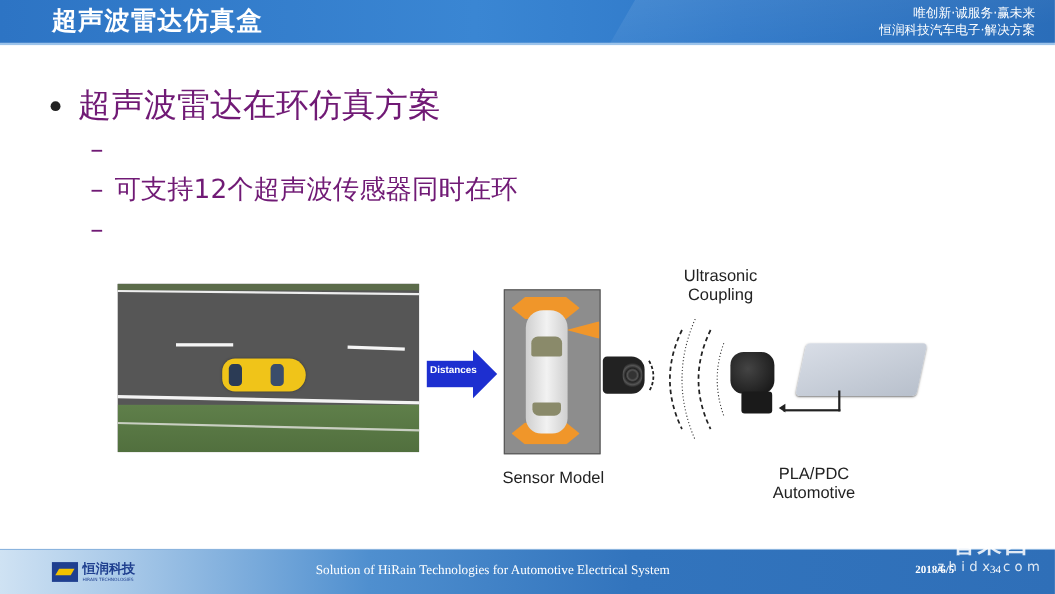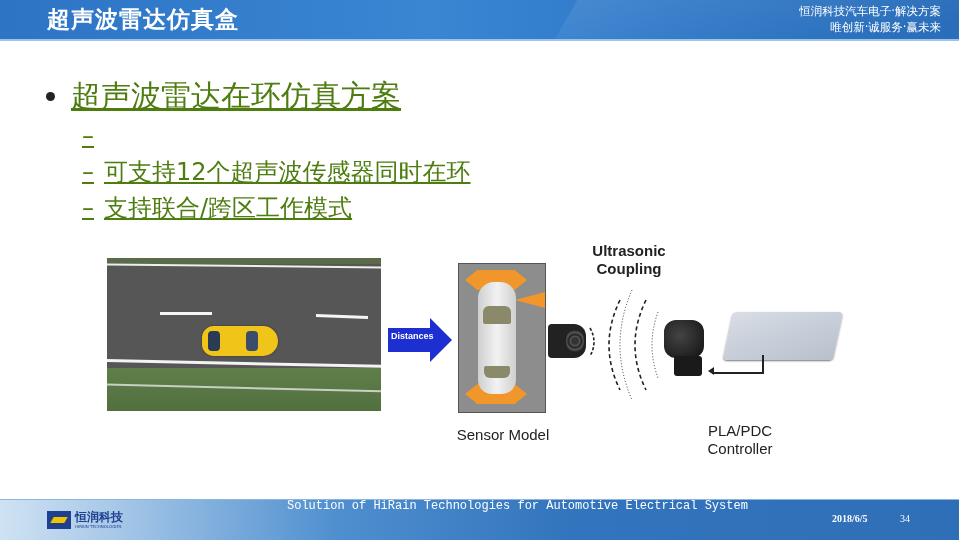--- a/index.html
+++ b/index.html
@@ -4,21 +4,21 @@
 <style>
   html,body{margin:0;padding:0;}
   body{width:959px;height:540px;position:relative;overflow:hidden;background:#fff;font-family:"DejaVu Sans","Liberation Sans",sans-serif;}
   .header{position:absolute;left:0;top:0;width:959px;height:39px;
     background:linear-gradient(90deg,#2d74c4 0%,#3a86d3 45%,#2f78c8 70%,#2a6db9 100%);overflow:hidden;}
   .header::after{content:"";position:absolute;left:560px;top:-10px;width:500px;height:80px;
     background:linear-gradient(170deg,rgba(255,255,255,0.10) 0%,rgba(255,255,255,0) 60%);transform:skewX(-30deg);}
   .header-line{position:absolute;left:0;top:39px;width:959px;height:2px;background:#9cc3ea;}
   .title{position:absolute;left:47px;top:3px;color:#fff;font-size:23px;font-weight:bold;letter-spacing:1px;line-height:32px;}
   .slogan{position:absolute;right:18px;top:3px;color:#fff;font-size:11.5px;line-height:16px;text-align:right;z-index:2;}
-  .bullets{position:absolute;left:42px;top:74px;color:#4d7c0f;text-decoration:underline;}
+  .bullets{position:absolute;left:42px;top:74px;color:#701a75;}
   .b1{font-size:30px;line-height:44px;display:flex;align-items:center;}
   .b1 .dot{width:9px;height:9px;border-radius:50%;background:#222;margin:0 16px 0 4px;}
   .b2{font-size:24px;line-height:36px;margin-left:40px;display:flex;align-items:center;}
   .b2 .dash{margin-right:10px;}
   .road-img{position:absolute;left:107px;top:258px;width:274px;height:153px;overflow:hidden;background:#565656;}
   .road-img .edge-top{position:absolute;left:-10px;top:0;width:300px;height:6px;background:#5b6b4a;}
   .road-img .line-top{position:absolute;left:-10px;top:7px;width:300px;height:2px;background:#eee;transform:rotate(0.6deg);}
   .road-img .lane1{position:absolute;left:53px;top:54px;width:52px;height:3px;background:#f5f5f5;}
   .road-img .lane2{position:absolute;left:209px;top:57px;width:52px;height:3px;background:#f5f5f5;transform:rotate(2deg);}
   .road-img .line-bot{position:absolute;left:-10px;top:104px;width:300px;height:3px;background:#f3f3f3;transform:rotate(1.2deg);}
@@ -49,53 +49,52 @@
   .ecu{position:absolute;left:728px;top:312px;width:110px;height:48px;background:linear-gradient(160deg,#d8dde6,#b8c0cc);transform:skewX(-12deg);border-radius:4px;box-shadow:0 1px 2px #777;}
   .conn{position:absolute;left:712px;top:355px;width:50px;height:17px;border-right:2px solid #222;border-bottom:2px solid #222;}
   .conn::before{content:"";position:absolute;left:-4px;top:12px;border-top:4px solid transparent;border-bottom:4px solid transparent;border-right:6px solid #222;}
   .footer{position:absolute;left:0;top:499px;width:959px;height:41px;background:linear-gradient(90deg,#cfe2f3 0%,#a7c8e8 12%,#4f8fcf 35%,#3274bd 60%,#2f6fb8 100%);border-top:1px solid #8bb4de;}
   .logo{position:absolute;left:47px;top:511px;display:flex;align-items:flex-end;}
   .logo .mark{width:24px;height:18px;background:#1f3f8f;position:relative;clip-path:polygon(0 0,100% 0,100% 100%,0 100%);}
   .logo .mark::after{content:"";position:absolute;left:5px;top:6px;width:14px;height:6px;background:#f2c200;transform:skewX(-30deg);}
   .logo .text{margin-left:4px;}
   .logo .cn{font-size:12px;color:#1f3f8f;font-weight:bold;line-height:13px;}
   .logo .en{font-size:4px;color:#1f3f8f;line-height:5px;}
-  .footer-text{position:absolute;left:287px;top:499px;color:#fff;font-family:Liberation Mono, monospace;font-size:12px;}
+  .footer-text{position:absolute;left:287px;top:511px;color:#fff;font-family:Liberation Serif, serif;font-size:12px;}
   .footer-date{position:absolute;left:832px;top:513px;color:#fff;font-family:"Liberation Serif",serif;font-size:10px;font-weight:bold;}
   .footer-page{position:absolute;left:900px;top:513px;color:#fff;font-family:"Liberation Serif",serif;font-size:10px;font-weight:normal;}
   .wm{position:absolute;left:852px;top:484px;color:rgba(255,255,255,0.85);text-align:center;}
   .wm .big{font-size:22px;font-weight:bold;letter-spacing:2px;line-height:24px;}
   .wm .small{font-size:12px;letter-spacing:4px;line-height:14px;}
 </style>
 </head>
 <body>
 
 <div class="header"></div>
 <div class="header-line"></div>
 <div class="title">超声波雷达仿真盒</div>
 <div class="slogan">
+  <div>唯创新·诚服务·赢未来</div>
   <div>恒润科技汽车电子·解决方案</div>
-  <div>唯创新·诚服务·赢未来</div>
 </div>
 
 <div class="bullets">
   <div class="b1">
     <span class="dot"></span>
     <span>超声波雷达在环仿真方案</span>
   </div>
   <div class="b2">
     <span class="dash">–</span>
   </div>
   <div class="b2">
     <span class="dash">–</span>
     <span>可支持12个超声波传感器同时在环</span>
   </div>
   <div class="b2">
     <span class="dash">–</span>
-    <span>支持联合/跨区工作模式</span>
   </div>
 </div>
 
 <div class="road-img">
   <div class="edge-top"></div>
   <div class="line-top"></div>
   <div class="lane1"></div>
   <div class="lane2"></div>
   <div class="line-bot"></div>
   <div class="grass"></div>
@@ -116,50 +115,51 @@
   <div class="fan fan-top"></div>
   <div class="fan fan-side"></div>
   <div class="fan fan-bot"></div>
   <div class="car-white">
     <div class="w1"></div>
     <div class="w2"></div>
   </div>
 </div>
 <div class="cap-label" style="left:448px;top:426px;width:110px;">Sensor Model</div>
 
-<div class="cap-label" style="left:584px;top:242px;width:90px;font-weight:bold;">
+<div class="cap-label" style="left:610px;top:242px;width:90px;">
   <div>Ultrasonic</div>
   <div>Coupling</div>
 </div>
 <div class="sensor-cyl"></div>
 <svg class="waves" viewBox="0 0 90 110">
   <path d="M2 38 Q10 52 2 66" stroke="#222" stroke-width="1.6" fill="none" stroke-dasharray="3,2"></path>
   <path d="M32 10 Q10 55 32 100" stroke="#222" stroke-width="1.6" fill="none" stroke-dasharray="4,3"></path>
   <path d="M44 0 Q20 55 44 110" stroke="#333" stroke-width="1" fill="none" stroke-dasharray="1,2"></path>
   <path d="M58 10 Q36 55 58 100" stroke="#222" stroke-width="1.6" fill="none" stroke-dasharray="4,3"></path>
   <path d="M70 22 Q58 55 70 88" stroke="#333" stroke-width="1" fill="none" stroke-dasharray="1,2"></path>
   <path d="M86 46 Q80 55 86 64" stroke="#222" stroke-width="1.2" fill="none" stroke-dasharray="2,2"></path>
 </svg>
 <div class="sensor-box">
   <div class="cyl"></div>
   <div class="base"></div>
 </div>
 <div class="ecu"></div>
 <div class="conn"></div>
 <div class="cap-label" style="left:690px;top:422px;width:100px;">
   <div>PLA/PDC</div>
-  <div>Controller</div>
+  <div>Automotive</div>
 </div>
 
 <div class="footer"></div>
 <div class="logo">
   <div class="mark"></div>
   <div class="text">
     <div class="cn">恒润科技</div>
     <div class="en">HIRAIN TECHNOLOGIES</div>
   </div>
 </div>
 <div class="footer-text">Solution of HiRain Technologies for Automotive Electrical System</div>
 <div class="wm">
+  <div class="big">智東西</div>
   <div class="small">zhidx.com</div>
 </div>
 <div class="footer-date">2018/6/5</div>
 <div class="footer-page">34</div>
 
 </body></html>

